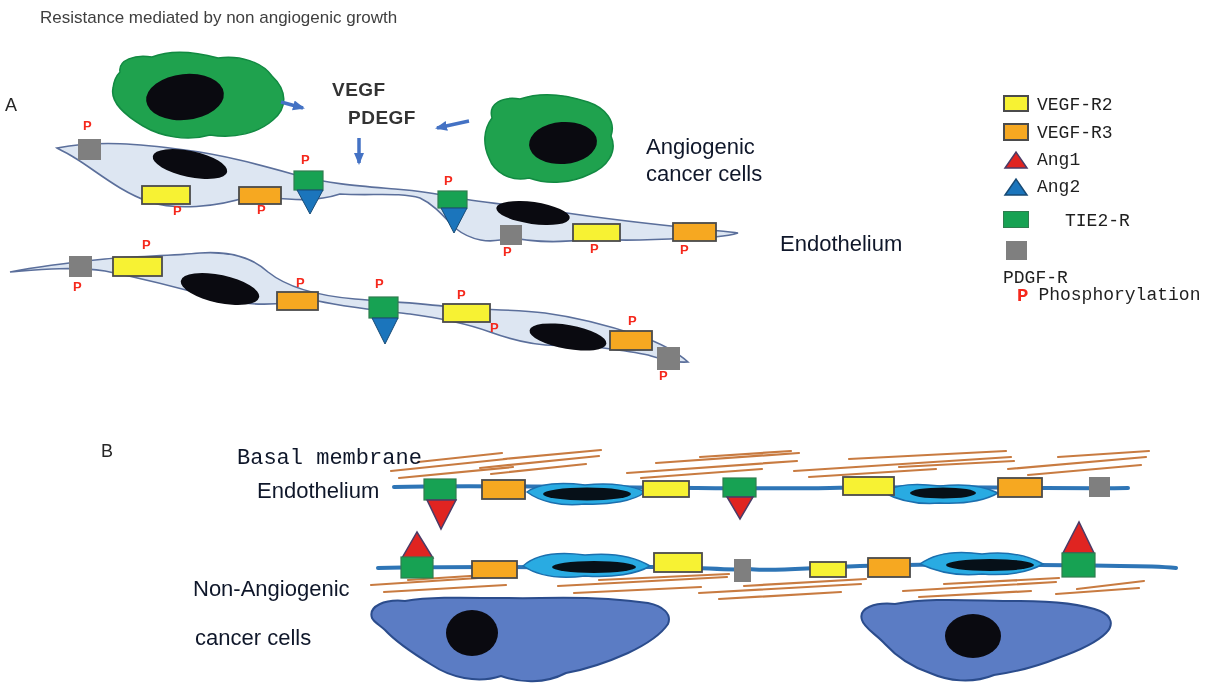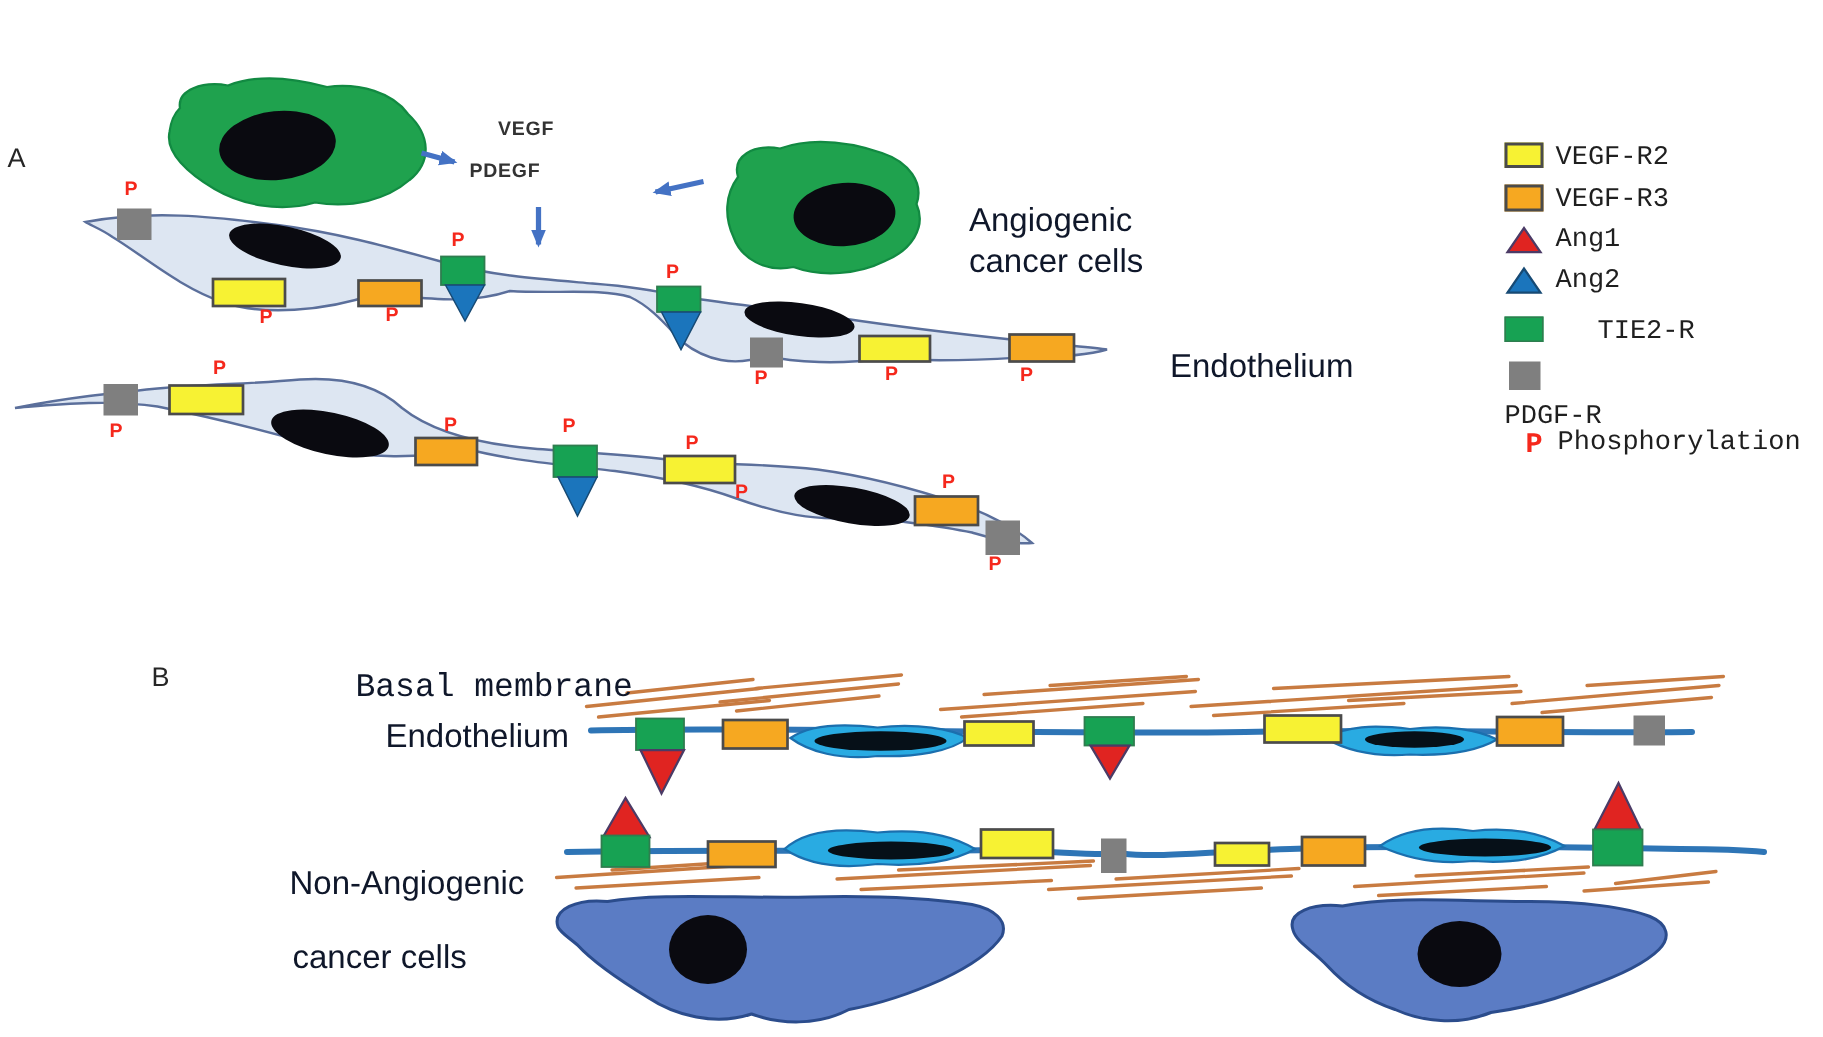--- a/index.html
+++ b/index.html
@@ -4,21 +4,21 @@
 <style>
   html,body{margin:0;padding:0;background:#ffffff;}
   .stage{
     position:relative;width:1215px;height:691px;background:#ffffff;
     font-family:"Liberation Sans",sans-serif;overflow:hidden;
   }
   .stage svg.main{position:absolute;left:0;top:0;}
   .lbl{position:absolute;color:#0f172a;font-size:22px;line-height:1.15;white-space:nowrap;}
   .title{left:40px;top:8px;font-size:17px;color:#3f3f3f;}
   .panel-letter{font-size:18px;color:#262626;}
-  .ligand{font-size:13px;color:#333333;font-weight:600;letter-spacing:.5px;}
+  .ligand{font-size:19px;color:#333333;font-weight:600;letter-spacing:.5px;}
 
   
   .endoA{fill:var(--endothelium_a_fill);stroke:var(--endothelium_a_stroke);stroke-width:1.6;}
   .nuc{fill:var(--nucleus_black);}
   .ry{fill:var(--vegf_r2_yellow);stroke:#4b4b4b;stroke-width:1.8;}
   .ro{fill:var(--vegf_r3_orange);stroke:#4b4b4b;stroke-width:1.8;}
   .rg{fill:var(--tie2_green);stroke:#2f7d4f;stroke-width:1.2;}
   .rgray{fill:var(--pdgf_gray);}
   .tb{fill:var(--ang2_blue);stroke:#174a74;stroke-width:1;}
   .tr{fill:var(--ang1_red);stroke:#4b3b66;stroke-width:1.5;}
@@ -175,23 +175,24 @@
       <text class="pmark" x="142" y="249">P</text>
       <text class="pmark" x="296" y="287">P</text>
       <text class="pmark" x="375" y="288">P</text>
       <text class="pmark" x="457" y="299">P</text>
       <text class="pmark" x="490" y="332">P</text>
       <text class="pmark" x="628" y="325">P</text>
       <text class="pmark" x="659" y="380">P</text>
     </g>
   </svg>
 
+  <div class="lbl title">Resistance mediated by non angiogenic growth</div>
   <div class="lbl panel-letter" style="left:5px;top:95px;">A</div>
   <div class="lbl ligand" style="left:332px;top:79px;">VEGF</div>
-  <div class="lbl ligand" style="left:313px;top:107px;text-align:right;">PDEGF</div>
+  <div class="lbl ligand" style="left:348px;top:107px;text-align:right;">PDEGF</div>
   <div class="lbl" style="left:646px;top:134px;">Angiogenic</div>
   <div class="lbl" style="left:646px;top:161px;">cancer cells</div>
   <div class="lbl" style="left:780px;top:231px;">Endothelium</div>
 
   <div class="lbl panel-letter" style="left:101px;top:441px;">B</div>
   <div class="lbl" style="left:237px;top:446px;font-family:Liberation Mono, monospace;">Basal membrane</div>
   <div class="lbl" style="left:257px;top:478px;">Endothelium</div>
   <div class="lbl" style="left:193px;top:576px;">Non-Angiogenic</div>
   <div class="lbl" style="left:195px;top:625px;">cancer cells</div>
 

